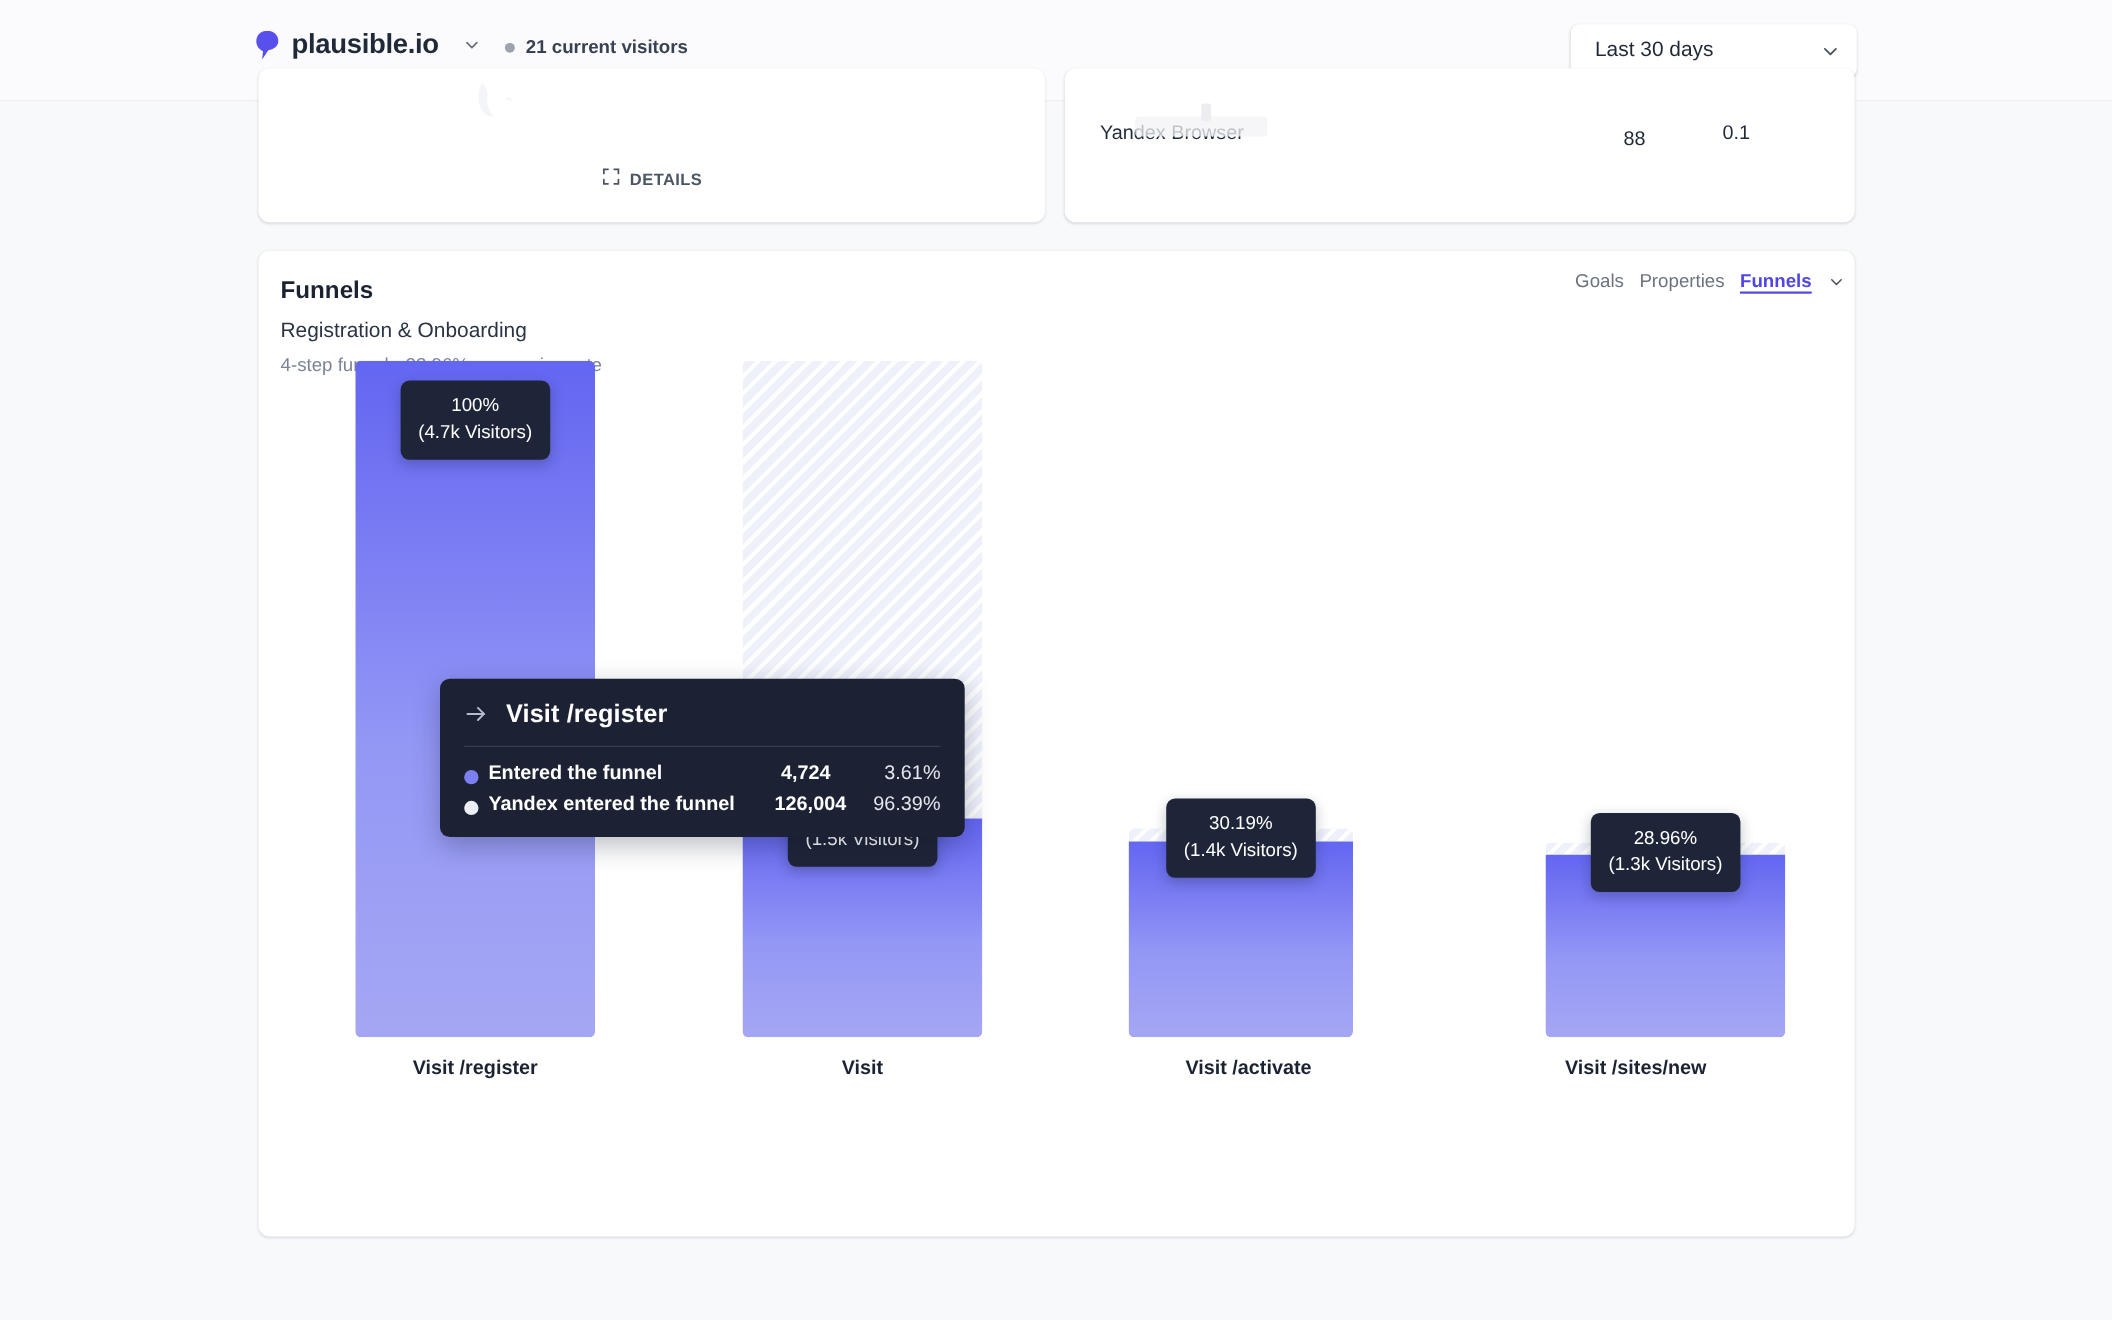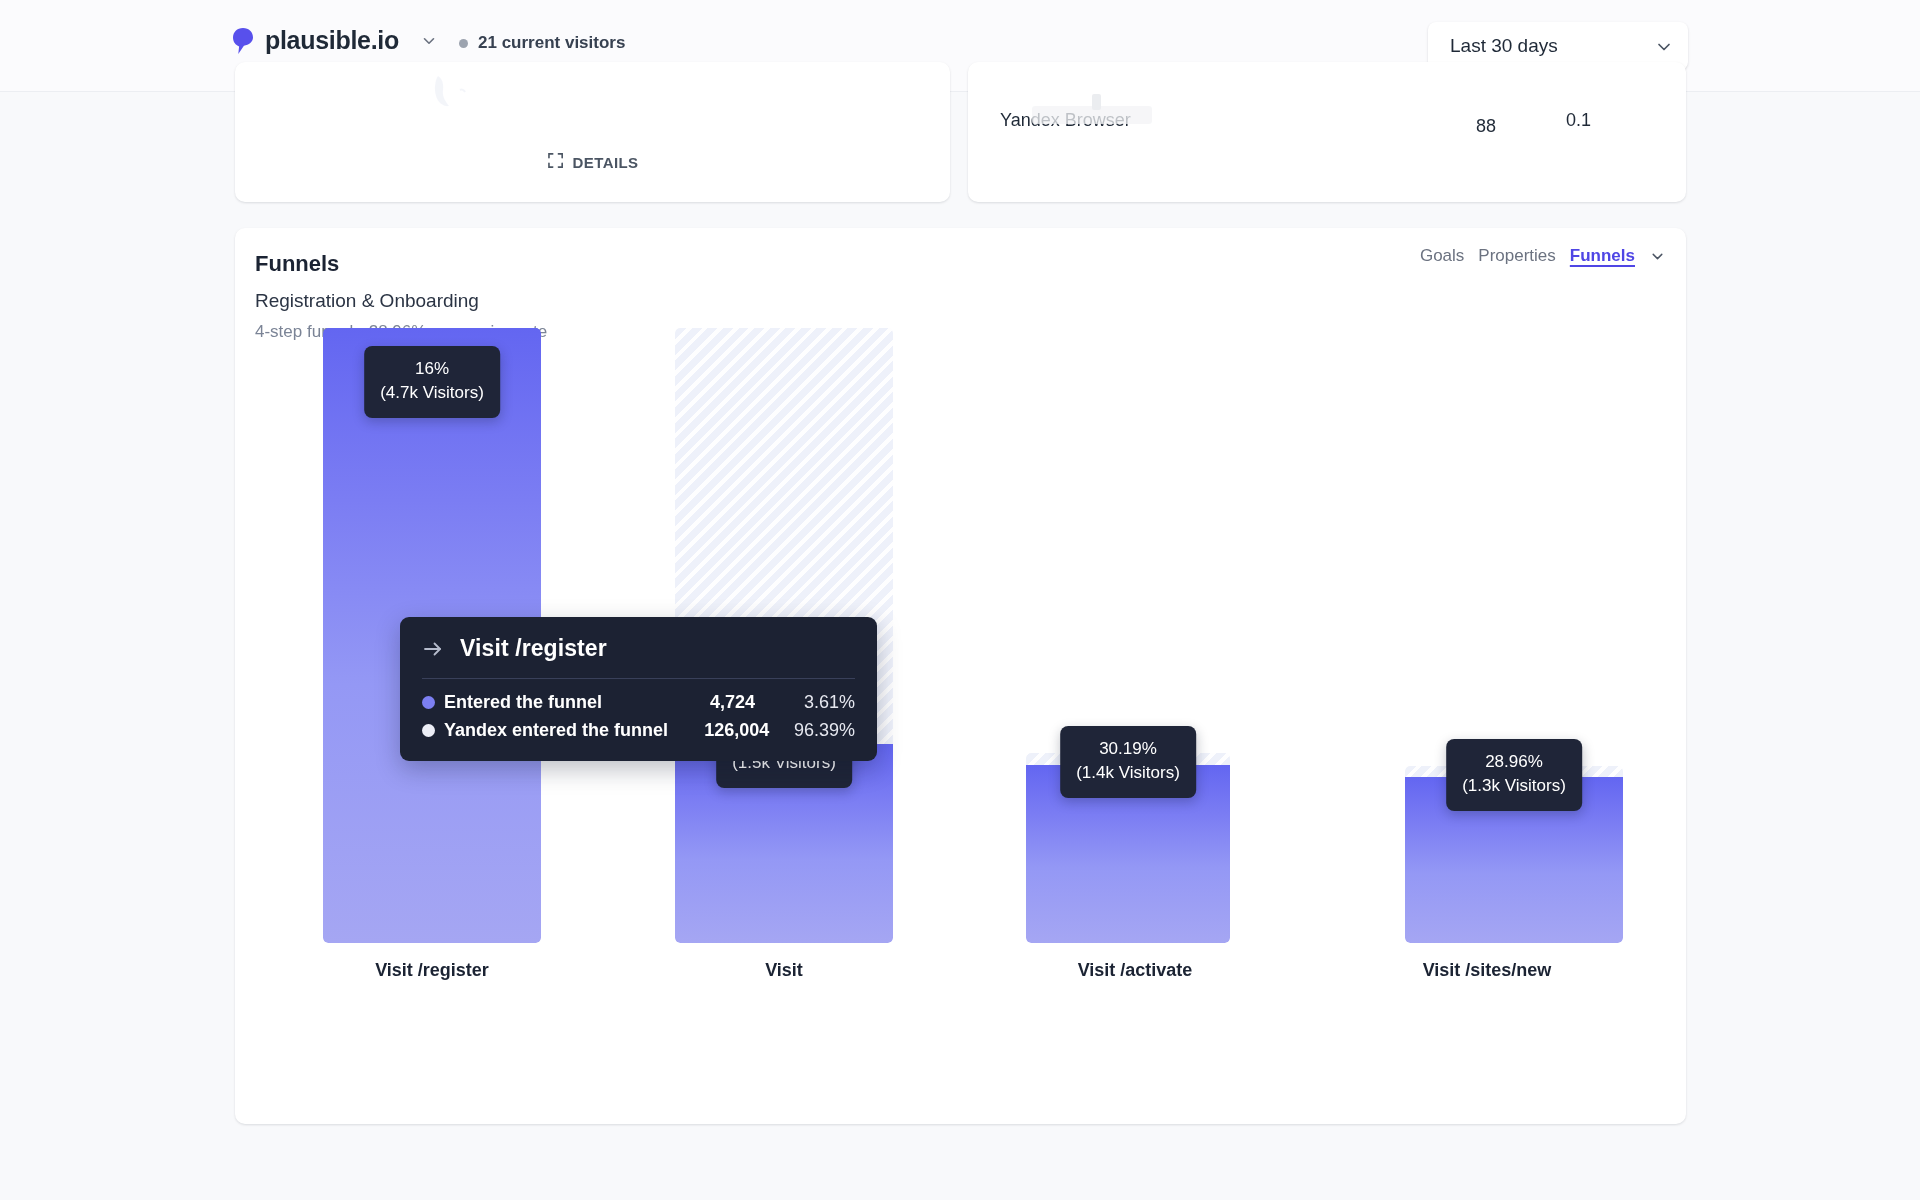--- a/index.html
+++ b/index.html
@@ -116,21 +116,21 @@
   }
   .funnel-sub {
     position: absolute; left: 20px; top: 62px;
     font-size: 19px; color: #2b3444;
   }
   .funnel-meta {
     position: absolute; left: 20px; top: 94px;
     font-size: 17px; color: #7b8496;
   }
   .funnel-tabs {
-    position: absolute; right: 20px; top: 18px;
+    position: absolute; right: 8px; top: 18px;
     display: flex; align-items: center; gap: 14px;
   }
   .tab {
     font-size: 17px; color: #6b7280; cursor: pointer;
   }
   .tab.active {
     color: #4f46e5; font-weight: 700; text-decoration: underline;
     text-underline-offset: 4px; text-decoration-thickness: 2px;
   }
   .tabs-chev { color: #4b5563; width: 17px; height: 17px; }
@@ -199,21 +199,21 @@
     z-index: 10;
   }
   .big-tip-head {
     display: flex; align-items: center; gap: 16px;
     padding-bottom: 16px;
     border-bottom: 1px solid #39405a;
   }
   .arrow-icon { width: 22px; height: 22px; color: #b6bccd; flex: none; }
   .big-tip-title { font-size: 23px; font-weight: 700; letter-spacing: .1px; }
   .tip-row {
-    display: flex; align-items: center; margin-top: 13px;
+    display: flex; align-items: flex-end; margin-top: 13px;
     font-size: 18px; font-weight: 700;
   }
   .tip-row.second { margin-top: 7px; }
   .tip-dot { width: 13px; height: 13px; border-radius: 50%; flex: none; margin-right: 9px; }
   .tip-dot.entered { background: #7c7ff2; }
   .tip-dot.never { background: #eceef6; }
   .tip-name { flex: 1; white-space: nowrap; }
   .tip-count { width: 118px; text-align: right; }
   .tip-pct { width: 100px; text-align: right; font-weight: 400; color: #e5e7ef; }
 </style>
@@ -309,21 +309,21 @@
   </div>
 
   <div class="chart">
     <div class="plot">
 
       <div class="bar-group" style="left:88px; width:218px; height:615px;">
         <div class="bar-track" style="height:615px;">
           <div class="bar-fill full" style="height:100%;"></div>
         </div>
         <div class="mini-tip" style="left:50%; transform:translateX(-50%); top:18px;">
-          <div>16%</div>
+          <div>100%</div>
           <div>(4.7k Visitors)</div>
         </div>
       </div>
       <div class="bar-label" style="left:88px; width:218px;">Visit /register</div>
 
       <div class="bar-group" style="left:440px; width:218px; height:615px;">
         <div class="bar-track" style="height:615px;">
           <div class="bar-drop" style="height:67.61%;"></div>
           <div class="bar-fill" style="height:32.39%;"></div>
         </div>

